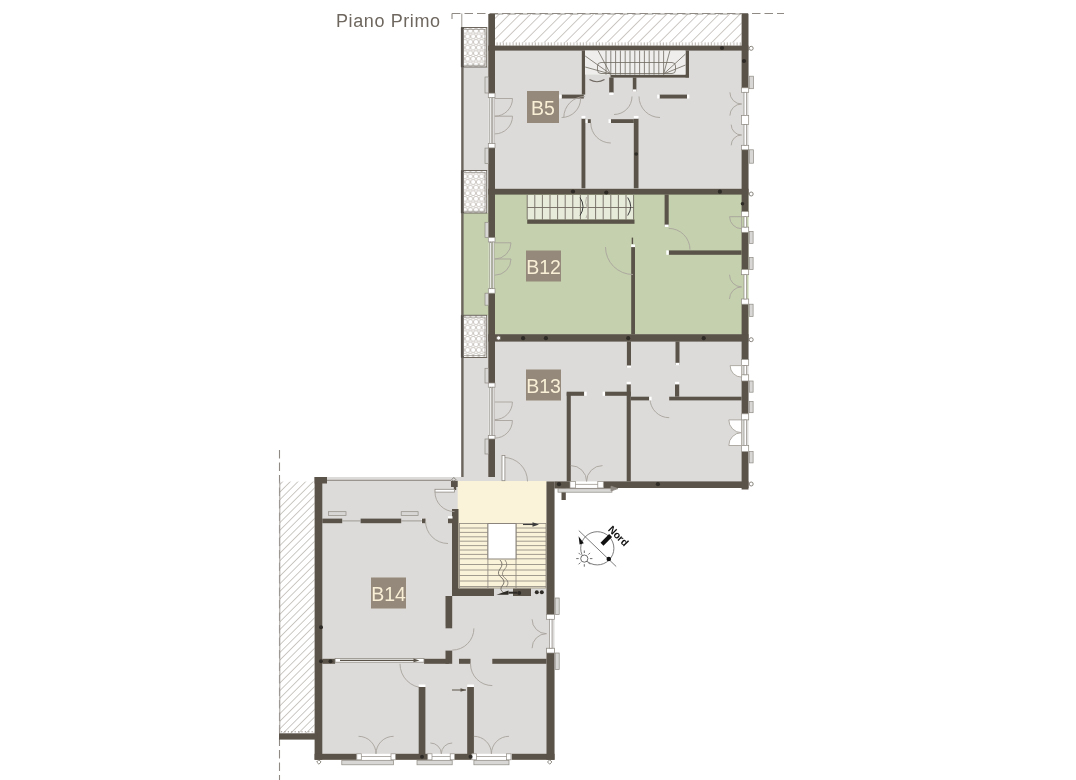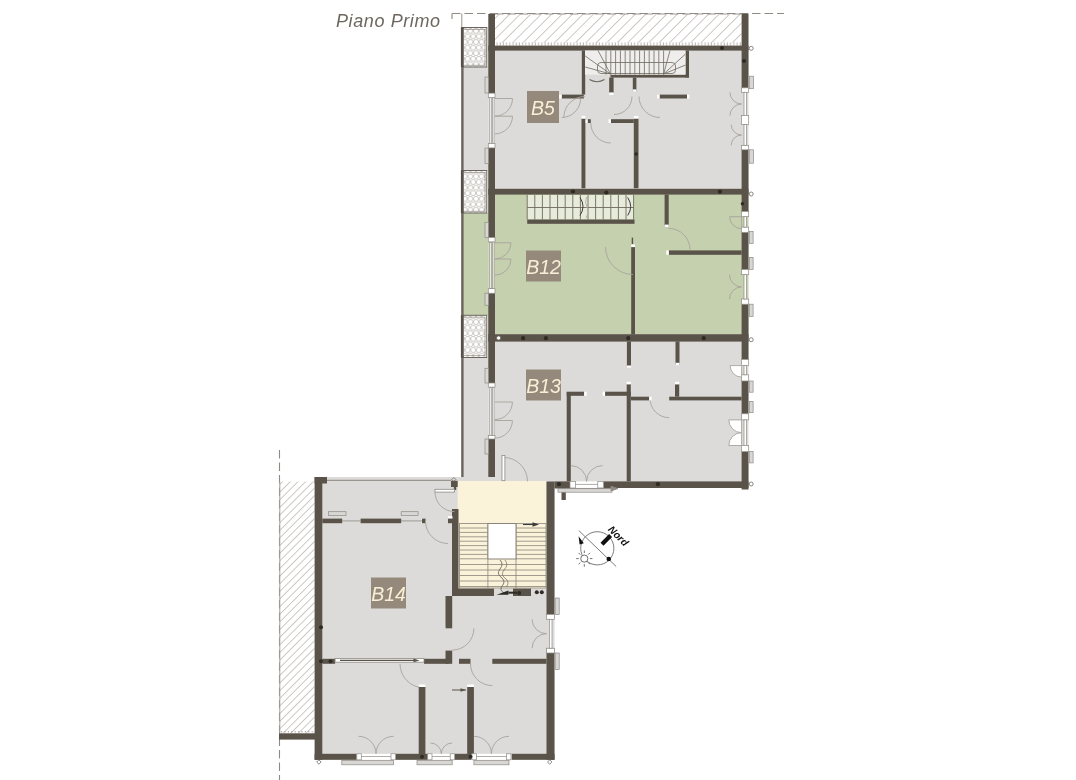--- a/index.html
+++ b/index.html
@@ -1,16 +1,16 @@
 <!DOCTYPE html>
 <html><head>
 <meta charset="utf-8">
 <style>
   html,body{margin:0;padding:0;background:#ffffff;}
-  .wrap{width:1076px;height:780px;position:relative;font-family:"Liberation Sans", sans-serif;font-style:italic;}
+  .wrap{width:1076px;height:780px;position:relative;font-family:"Liberation Sans", sans-serif;}
   svg{display:block;}
 </style>
 </head>
 <body>
 <div class="wrap">
 <svg width="1076" height="780" viewBox="0 0 1076 780">
 <defs>
   <pattern id="hatchTop" width="7.4" height="7.4" patternUnits="userSpaceOnUse" patternTransform="rotate(45)">
     <rect width="7.4" height="7.4" fill="#ffffff"></rect>
     <line x1="0" y1="0" x2="0" y2="7.4" stroke="#9b948c" stroke-width="1"></line>

